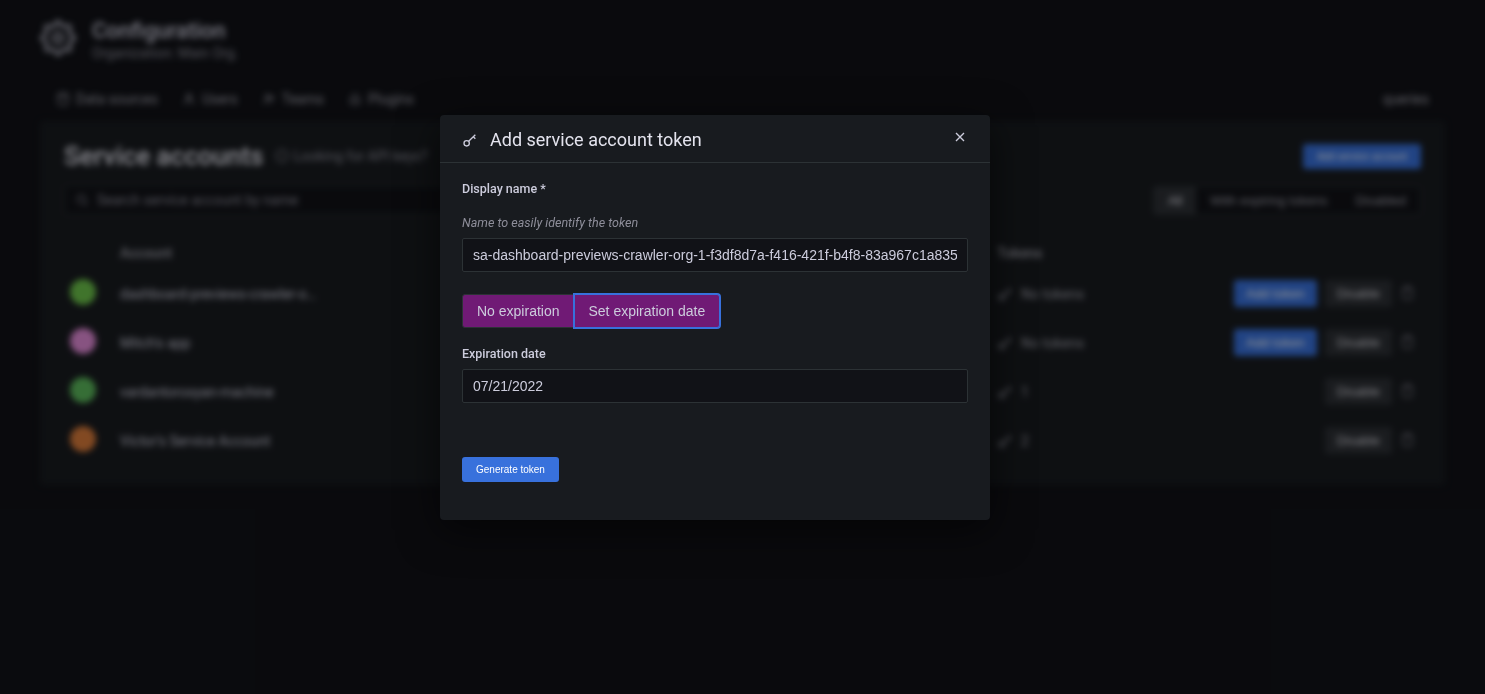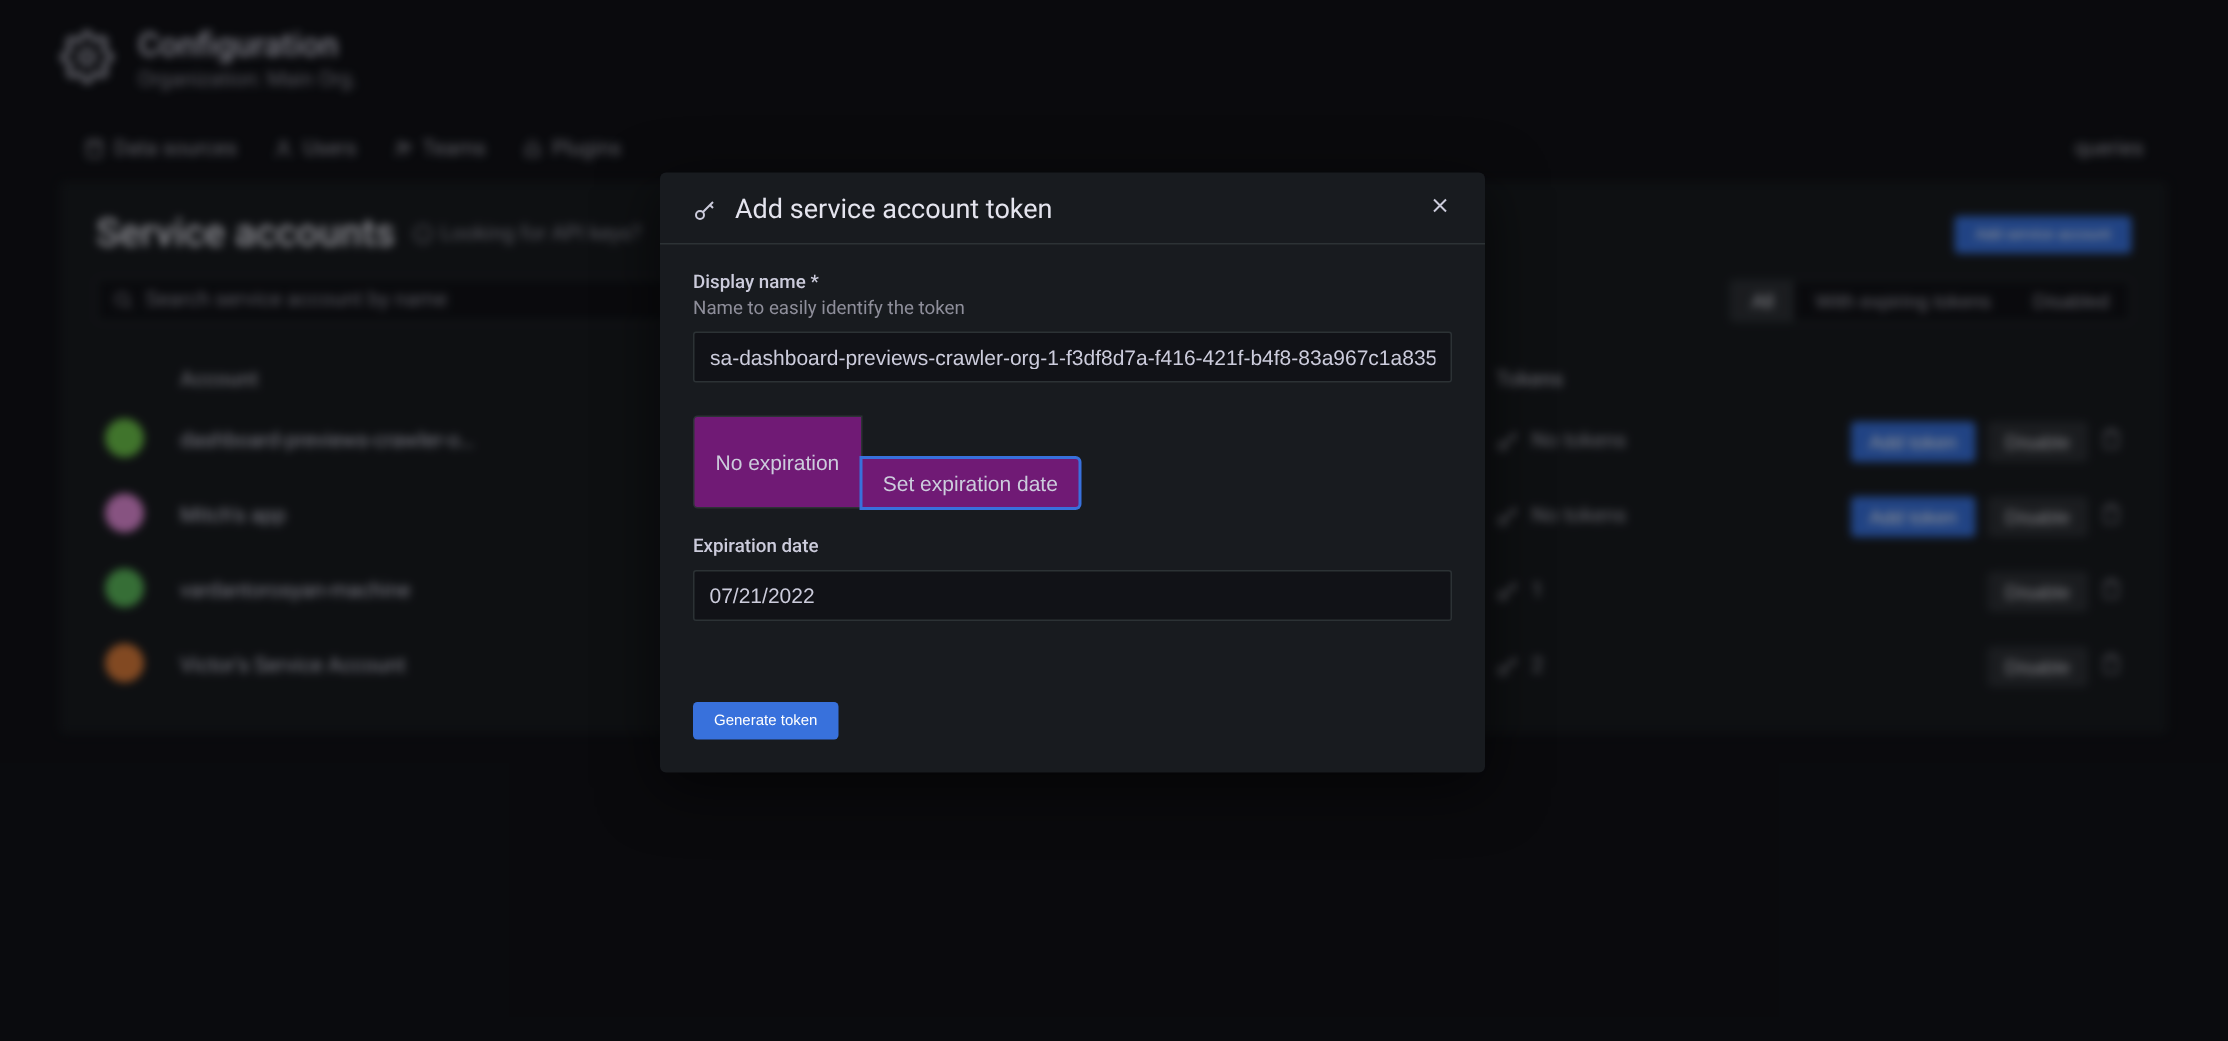--- a/index.html
+++ b/index.html
@@ -139,44 +139,44 @@
   .modal-head {
     display: flex;
     align-items: center;
     justify-content: space-between;
     padding: 14px 22px 12px 22px;
     border-bottom: 1px solid #2c3235;
   }
   .modal-head-left { display: flex; align-items: center; gap: 12px; }
   .modal-title { font-size: 18px; color: #e4e4ee; font-weight: 400; }
   .modal-close { color: #ccccdc; cursor: pointer; font-size: 18px; background: none; border: none; }
-  .modal-body { padding: 18px 22px 22px 22px; }
+  .modal-body { padding: 18px 22px 38px 22px; }
   .f-label { font-size: 12.5px; color: #ccccdc; font-weight: 500; }
-  .f-help { font-size: 12.5px; color: #8e8e9a; margin-top: 2px; margin-bottom: 8px; }
+  .f-help { font-size: 12.5px; color: #8e8e9a; margin-top: 19px; margin-bottom: 8px; font-style: italic; }
   .f-input {
     width: 100%;
     background: #111217;
     border: 1px solid #2c3235;
     border-radius: 2px;
     color: #ccccdc;
     padding: 8px 10px;
     font-size: 14px;
     font-family: Liberation Sans, sans-serif;
   }
   .radio-row { display: flex; gap: 0; margin: 22px 0 18px 0; }
   .radio-btn {
     background: #701a75;
     border: 1px solid #2c3235;
     color: #ccccdc;
     padding: 8px 14px;
     font-size: 14px;
     cursor: pointer;
   }
   .radio-btn:first-child { border-radius: 3px 0 0 3px; }
-  .radio-btn:last-child { border-radius: 0 3px 3px 0; margin-left: -1px; margin-top: 28px; }
+  .radio-btn:last-child { border-radius: 0 3px 3px 0; margin-left: -1px; }
   .radio-btn.active {
     border: 1px solid #3871dc;
     box-shadow: 0 0 0 1px #3871dc;
     position: relative;
     z-index: 1;
   }
   .modal .btn-primary { margin-top: 54px; }
   .small-ic { width: 14px; height: 14px; flex-shrink: 0; }
 </style>
 </head>

